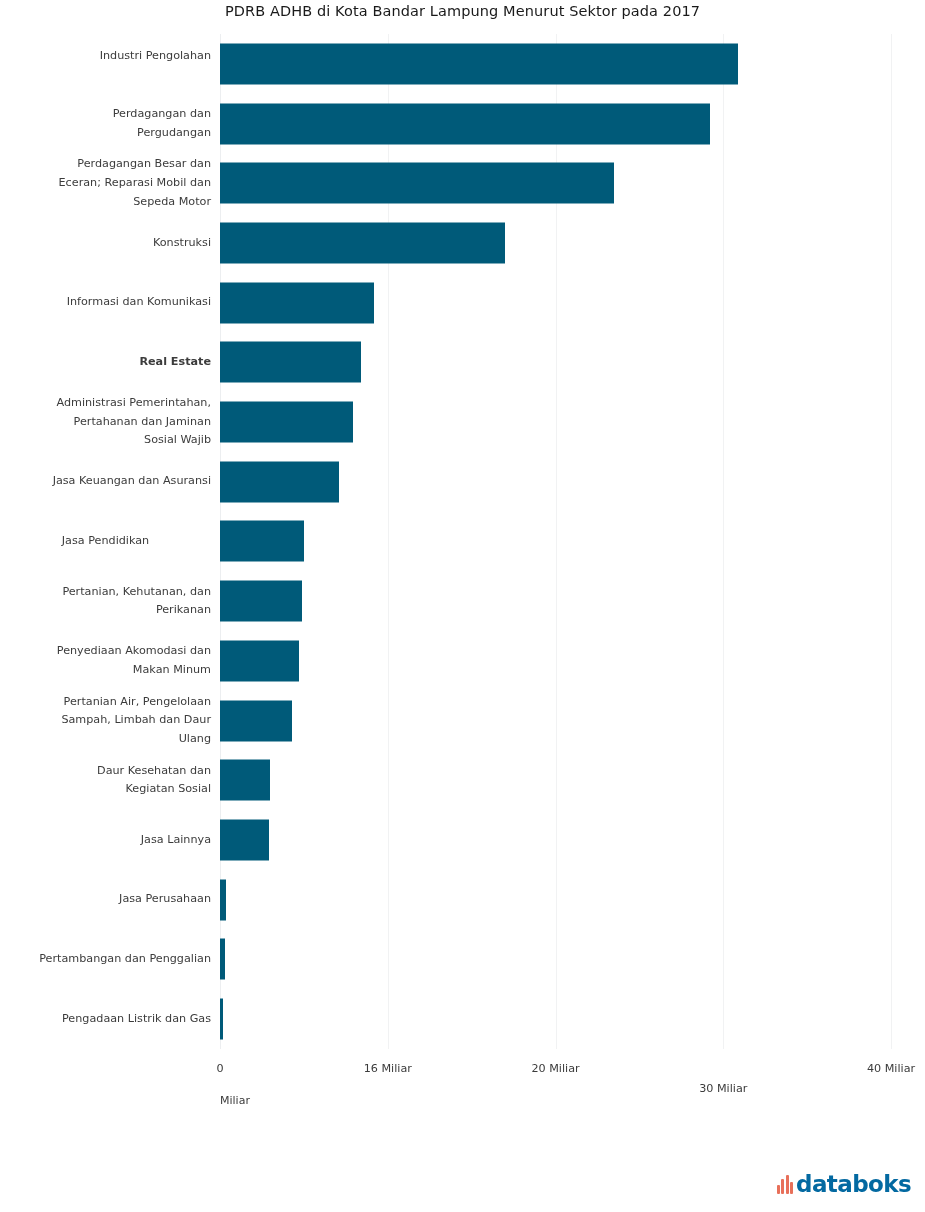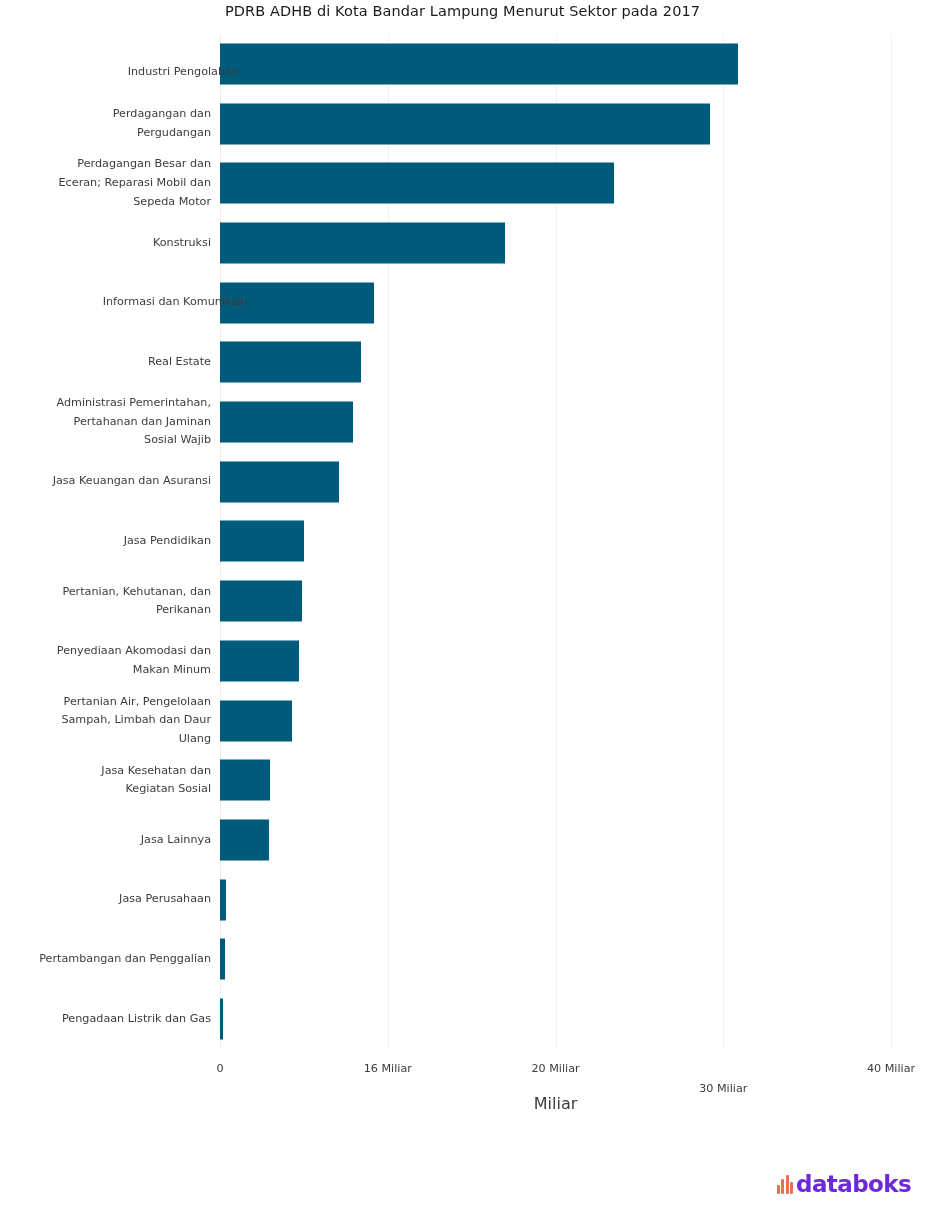--- a/index.html
+++ b/index.html
@@ -100,22 +100,22 @@
     font-size: 11.2px;
     color: #3c3c3c;
     white-space: nowrap;
     transform: translateX(-50%);
   }
   #xaxis-title {
     position: absolute;
     top: 1094px;
     left: 220px;
     width: 671px;
-    text-align: center;
-    font-size: 16px;
+    text-align: left;
+    font-size: 11px;
     color: #3c3c3c;
   }
 
   
   #databoks-logo {
     position: absolute;
     right: 14px;
     top: 1169px;
     height: 30px;
     display: flex;
@@ -203,67 +203,67 @@
       <div class="row" style="top: 895.588px; height: 59.7059px; width: 671px;">
         <div class="bar" style="left: 0px; width: 4.52925px; background: rgb(0, 90, 121);"></div>
       </div>
       <div class="row" style="top: 955.294px; height: 59.7059px; width: 671px;">
         <div class="bar" style="left: 0px; width: 2.85175px; background: rgb(0, 90, 121);"></div>
       </div>
     </div>
 </div>
 
 <div id="ylabels">
-    <div class="ylabel" style="top: 42px; height: 59.7059px; margin-left: 28px;">
+    <div class="ylabel" style="top: 26px; height: 59.7059px;">
       <span>Industri Pengolahan</span>
     </div>
     <div class="ylabel" style="top: 93.7059px; height: 59.7059px;">
       <span>Perdagangan dan</span>
       <span>Pergudangan</span>
     </div>
     <div class="ylabel" style="top: 153.412px; height: 59.7059px;">
       <span>Perdagangan Besar dan</span>
       <span>Eceran; Reparasi Mobil dan</span>
       <span>Sepeda Motor</span>
     </div>
     <div class="ylabel" style="top: 213.118px; height: 59.7059px;">
       <span>Konstruksi</span>
     </div>
-    <div class="ylabel" style="top: 272.824px; height: 59.7059px; padding-left: 36px;">
+    <div class="ylabel" style="top: 272.824px; height: 59.7059px;">
       <span>Informasi dan Komunikasi</span>
     </div>
-    <div class="ylabel" style="top: 332.529px; height: 59.7059px;">
+    <div class="ylabel" style="top: 332.529px; height: 59.7059px; font-weight: bold;">
       <span>Real Estate</span>
     </div>
     <div class="ylabel" style="top: 392.235px; height: 59.7059px;">
       <span>Administrasi Pemerintahan,</span>
       <span>Pertahanan dan Jaminan</span>
       <span>Sosial Wajib</span>
     </div>
     <div class="ylabel" style="top: 451.941px; height: 59.7059px;">
       <span>Jasa Keuangan dan Asuransi</span>
     </div>
-    <div class="ylabel" style="top: 511.647px; height: 59.7059px;">
+    <div class="ylabel" style="top: 511.647px; height: 59.7059px; align-items: center;">
       <span>Jasa Pendidikan</span>
     </div>
     <div class="ylabel" style="top: 571.353px; height: 59.7059px;">
       <span>Pertanian, Kehutanan, dan</span>
       <span>Perikanan</span>
     </div>
     <div class="ylabel" style="top: 631.059px; height: 59.7059px;">
       <span>Penyediaan Akomodasi dan</span>
       <span>Makan Minum</span>
     </div>
     <div class="ylabel" style="top: 690.765px; height: 59.7059px;">
       <span>Pertanian Air, Pengelolaan</span>
       <span>Sampah, Limbah dan Daur</span>
       <span>Ulang</span>
     </div>
     <div class="ylabel" style="top: 750.471px; height: 59.7059px;">
-      <span>Jasa Kesehatan dan</span>
+      <span>Daur Kesehatan dan</span>
       <span>Kegiatan Sosial</span>
     </div>
     <div class="ylabel" style="top: 810.176px; height: 59.7059px;">
       <span>Jasa Lainnya</span>
     </div>
     <div class="ylabel" style="top: 869.882px; height: 59.7059px;">
       <span>Jasa Perusahaan</span>
     </div>
     <div class="ylabel" style="top: 929.588px; height: 59.7059px;">
       <span>Pertambangan dan Penggalian</span>
@@ -282,14 +282,14 @@
   </div>
 <div id="xaxis-title">Miliar</div>
 
 <div id="databoks-logo">
   <span class="mark">
     <i style="height: 9px; background: rgb(232, 112, 90);"></i>
       <i style="height: 15px; background: rgb(232, 112, 90);"></i>
       <i style="height: 19px; background: rgb(232, 112, 90);"></i>
       <i style="height: 12px; background: rgb(232, 112, 90);"></i>
   </span>
-  <span class="wordmark" style="color: #6d28d9;">databoks</span>
+  <span class="wordmark" style="color: #0369a1;">databoks</span>
 </div>
 
 </body></html>

